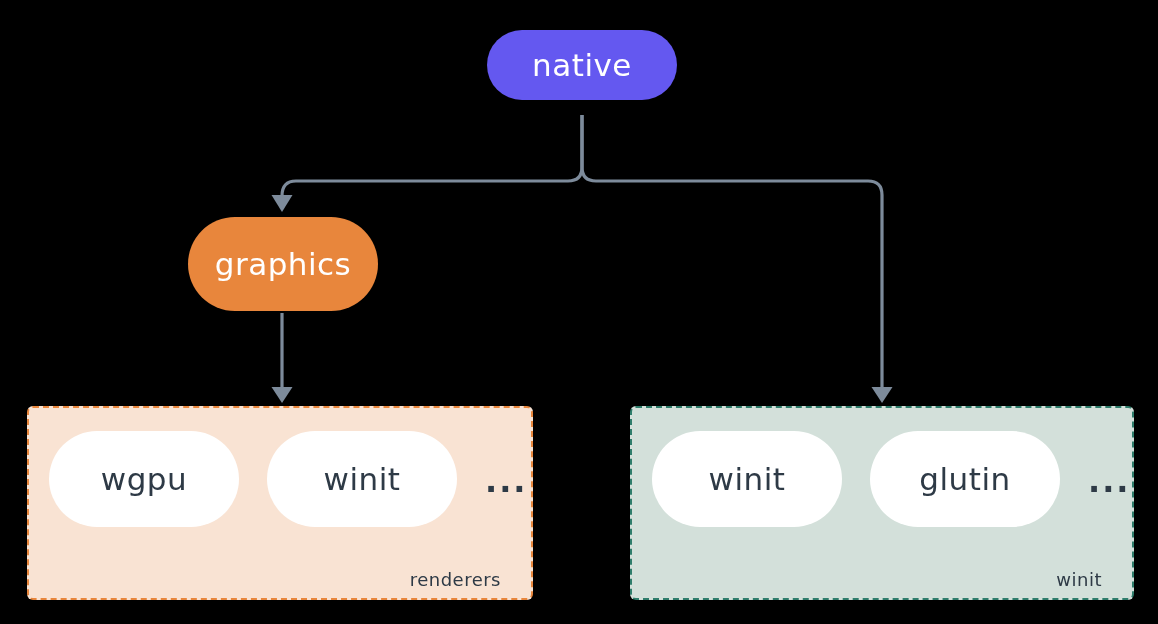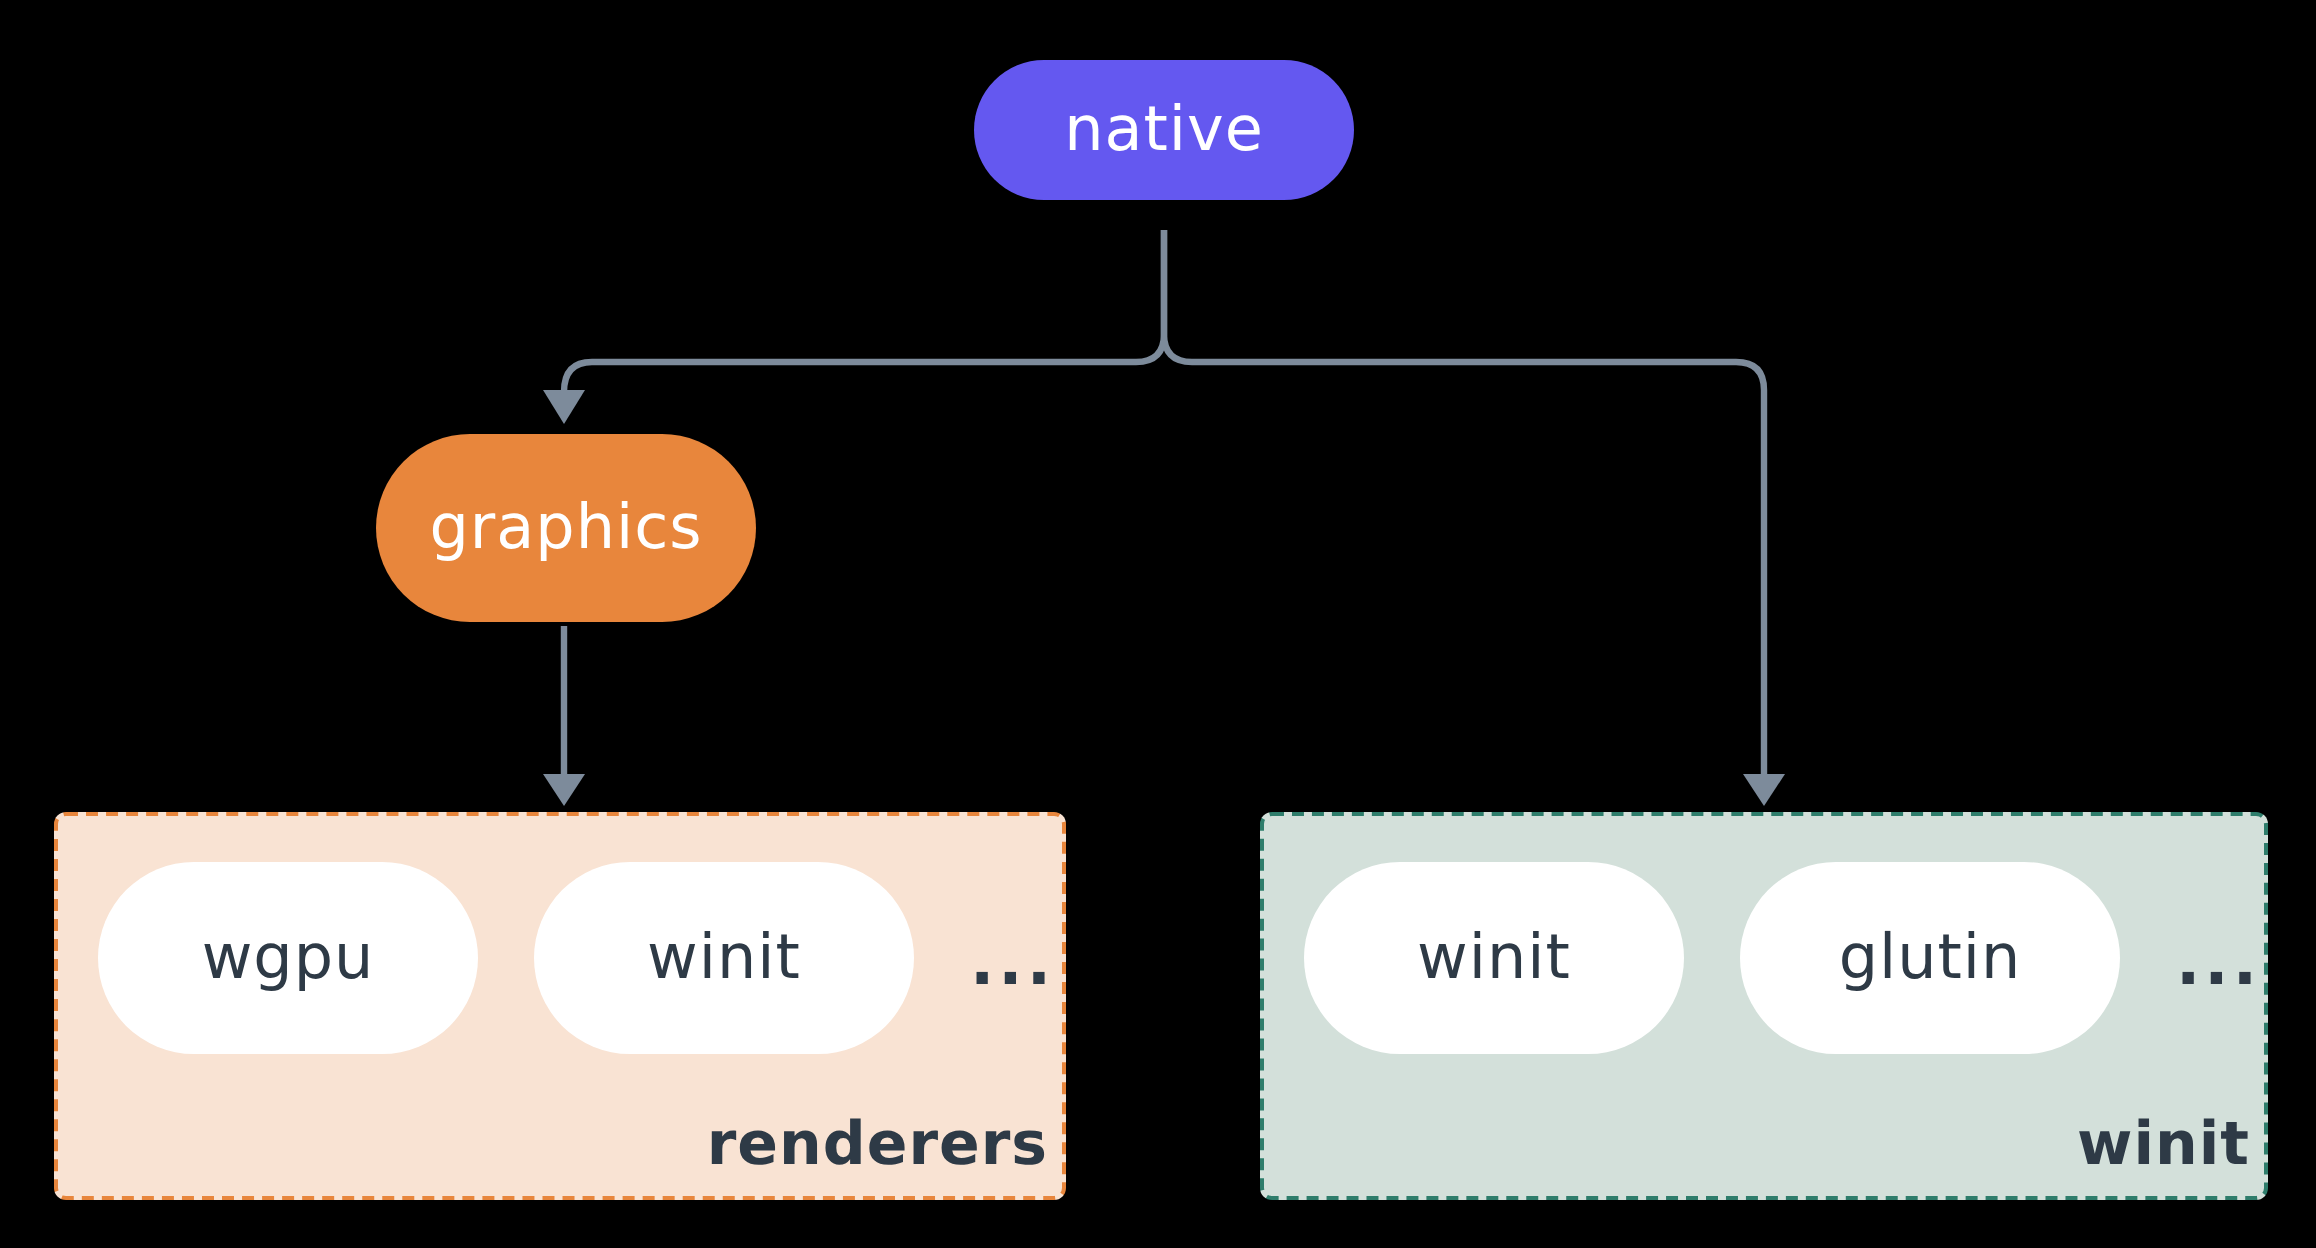--- a/index.html
+++ b/index.html
@@ -92,26 +92,25 @@
   }
   .ellipsis {
     color: var(--ink, #2e3a46);
     font-size: 32px;
     font-weight: bold;
     letter-spacing: 2px;
     padding-top: 4px;
   }
   .group-label {
     position: absolute;
-    right: 7px;
+    right: 30px;
     bottom: 8px;
     color: var(--ink, #2e3a46);
-    font-size: 30px;
+    font-size: 18px;
     letter-spacing: 0.5px;
-    font-weight: bold;
   }
 </style>
 </head>
 <body>
 
 <div class="canvas">
 
   <svg class="edges" viewBox="0 0 1158 624" xmlns="http://www.w3.org/2000/svg">
     <path d="M582,115 L582,167 Q582,181 568,181 L296,181 Q282,181 282,196"></path>
     <polygon points="271.5,195 292.5,195 282,212"></polygon>

